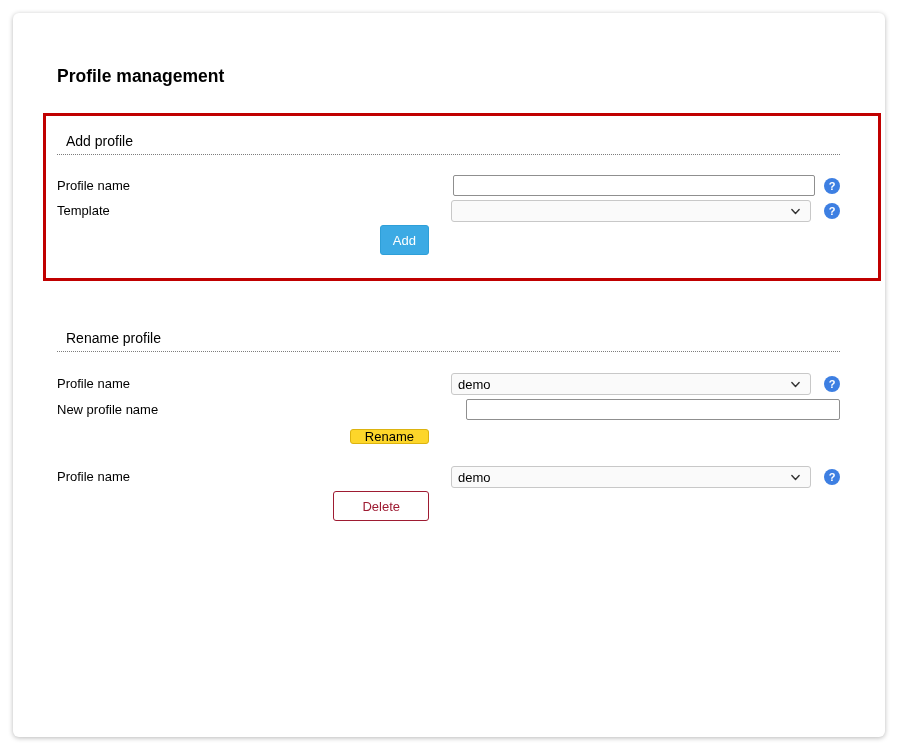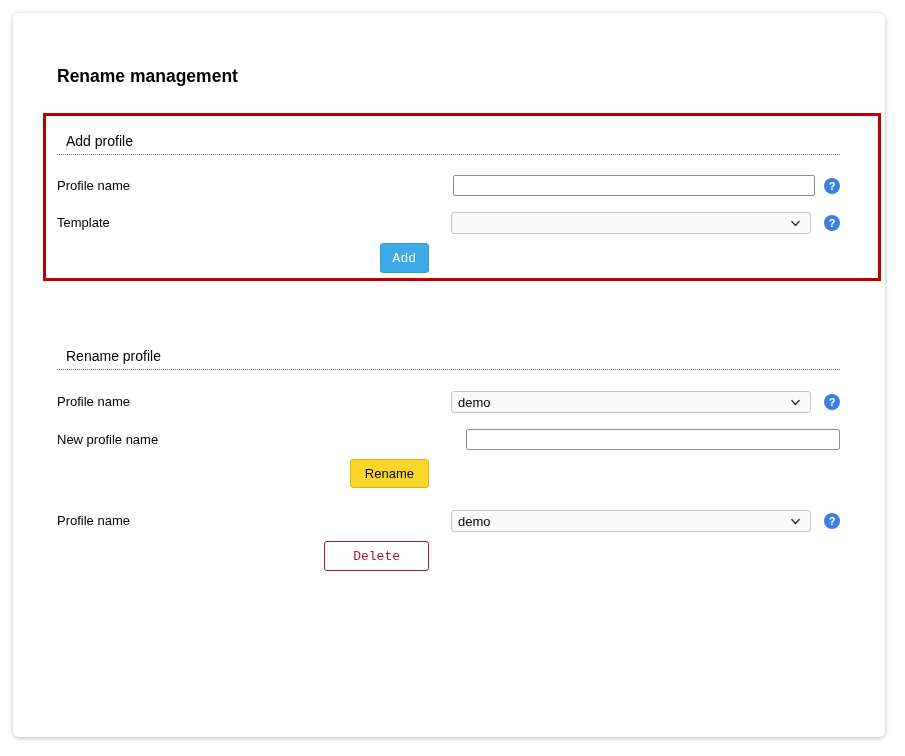--- a/index.html
+++ b/index.html
@@ -47,21 +47,21 @@
   }
   .section-heading.mt-rename{margin-top:75px;}
   .section-heading.mt-delete{margin-top:74px;}
   .form-row{
     display:flex;
     align-items:center;
   }
   .form-row.first{margin-top:20px;}
   .form-row.first-sel{margin-top:21px;}
   .form-row.first-del{margin-top:22px;}
-  .form-row.next{margin-top:16px;}
+  .form-row.next{margin-top:4px;}
   .label-cell{
     width:378px;
     text-align:left;
     font-size:13px;
     line-height:16px;
     color:#000;
   }
   .control-cell{
     margin-left:32px;
     width:376px;
@@ -110,21 +110,21 @@
     text-align:center;
     margin-left:9px;
     flex:0 0 auto;
     cursor:pointer;
     user-select:none;
   }
   .help.after-select{margin-left:13px;}
   .button-row{
     display:flex;
   }
-  .button-row.gap-add{margin-top:9px;font-family:Liberation Mono, monospace;}
+  .button-row.gap-add{margin-top:3px;}
   .button-row.gap-rename{margin-top:9px;}
   .button-cell{
     width:372px;
     display:flex;
     justify-content:flex-end;
   }
   .btn{
     font-family:inherit;
     font-size:13px;
     border-radius:3px;
@@ -132,21 +132,21 @@
     line-height:1;
   }
   .btn-add{
     height:30px;
     padding:0 12px;
     background:var(--add-btn-bg);
     border:1px solid var(--add-btn-border);
     color:#fff;
   }
   .btn-rename{
-    height:29px;
+    height:15px;
     padding:0 14px;
     background:var(--rename-btn-bg);
     border:1px solid var(--rename-btn-border);
     color:#000;
   }
   .btn-delete{
     height:30px;
     padding:0 28px;
     background:#fff;
     border:1px solid var(--delete-btn-color);
@@ -159,21 +159,21 @@
     border:3px solid var(--highlight-border);
     pointer-events:none;
   }
 </style>
 </head>
 <body>
 
 <div class="card">
   <div class="card-inner">
 
-    <h1 class="page-title">Rename management</h1>
+    <h1 class="page-title">Profile management</h1>
 
     <div>
       <div class="section-heading">Add profile</div>
 
       <div class="form-row first">
         <div class="label-cell">Profile name</div>
         <div class="control-cell">
           <input type="text" value="" style="">
         </div>
         <div class="help">?</div>

